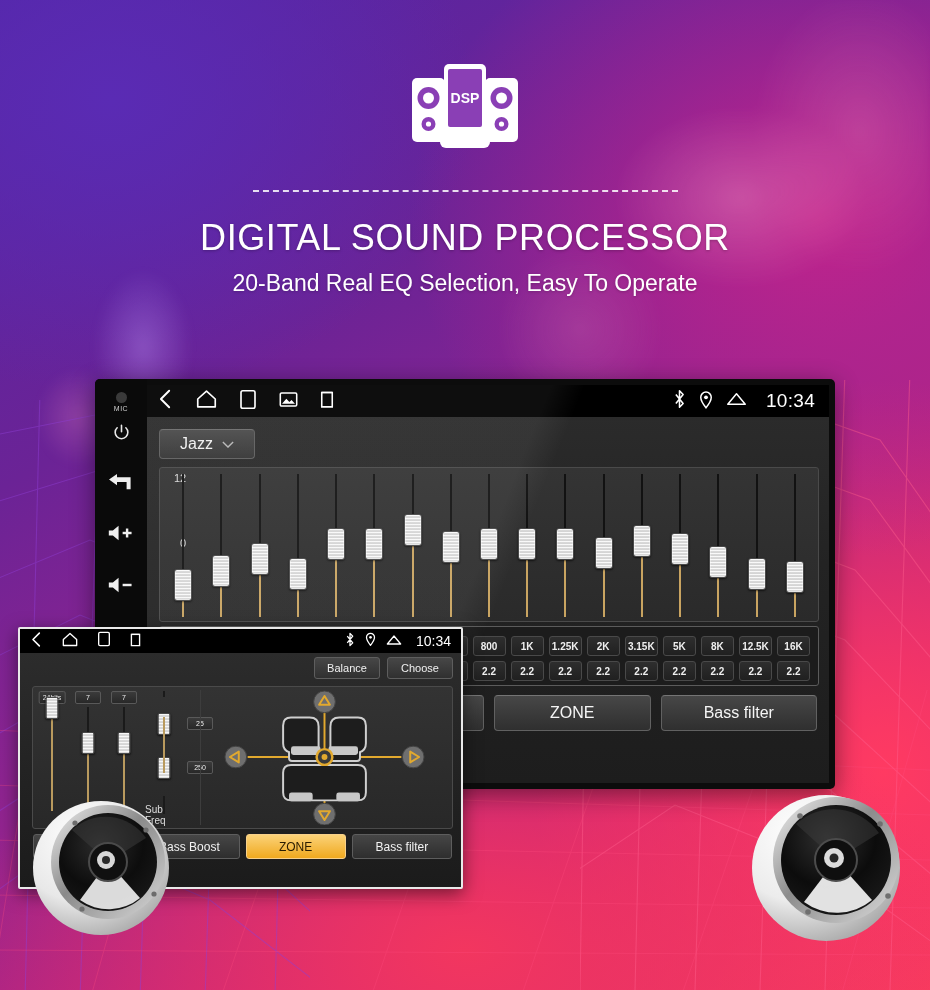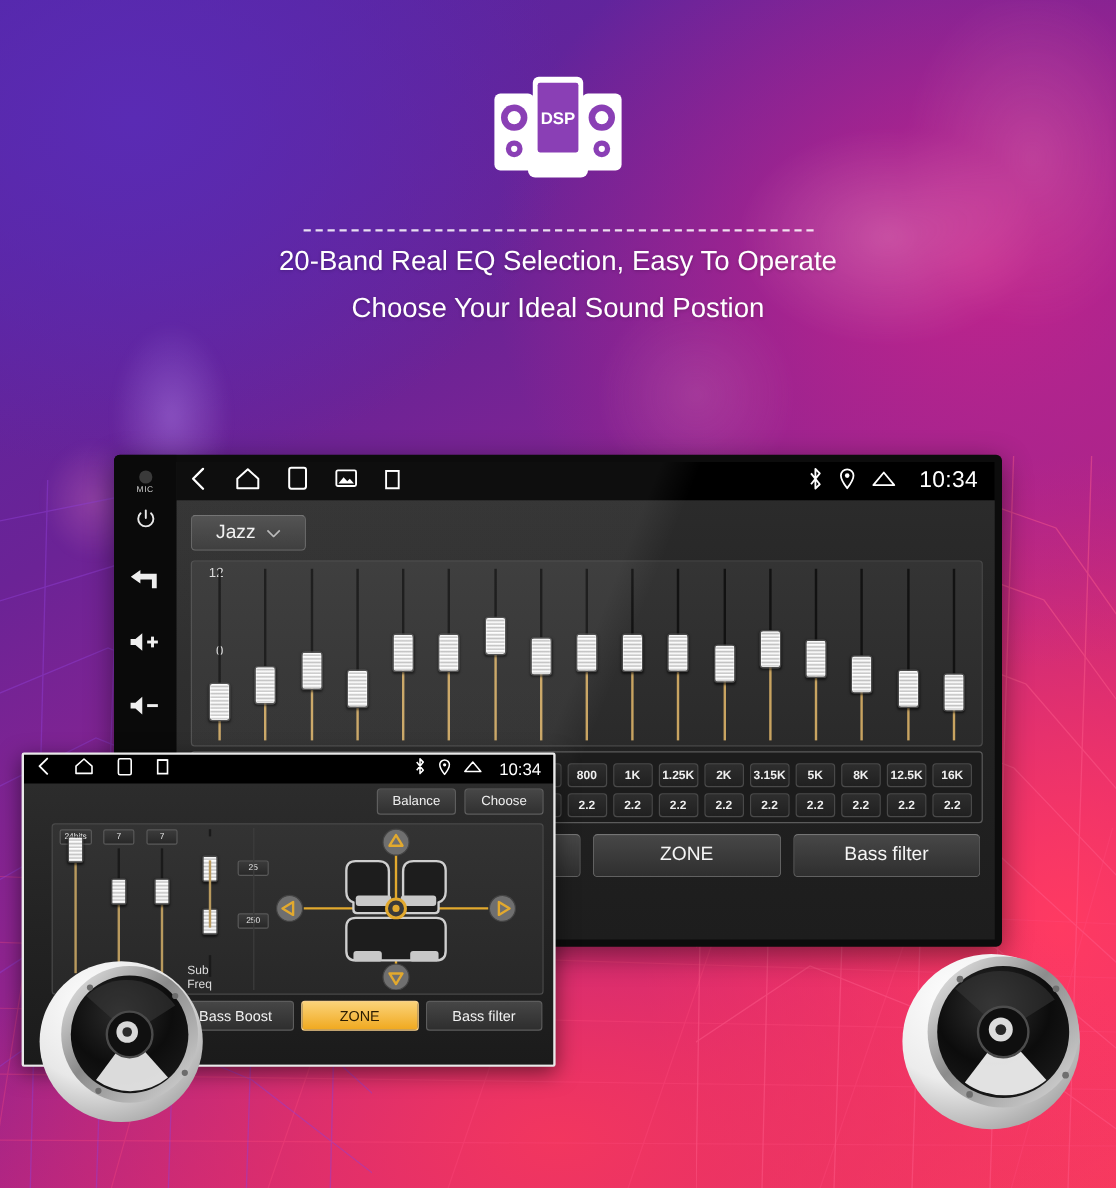--- a/index.html
+++ b/index.html
@@ -177,21 +177,21 @@
   .i-statusbar {
     height: 24px; background: #000; display: flex; align-items: center;
     padding: 0 10px 0 10px; color: #fff;
   }
   .i-sb-left { display: flex; align-items: center; gap: 19px; }
   .i-sb-right { margin-left: auto; display: flex; align-items: center; gap: 10px; }
   .i-time { font-size: 14px; margin-left: 4px; }
   .i-body {
     position: absolute; left: 0; right: 0; top: 24px; bottom: 0;
     background: linear-gradient(180deg,#2c2c2c 0%,#232323 50%,#1b1b1b 100%);
-    padding: 4px 8px 0 23px;
+    padding: 4px 8px 0 12px;
   }
   .i-toprow { display: flex; justify-content: flex-end; gap: 7px; height: 24px; }
   .i-topbtn {
     width: 66px; height: 22px; border-radius: 3px;
     background: linear-gradient(180deg,#474747,#303030);
     border: 1px solid #5e5e5e;
     color: #f0f0f0; font-size: 11px;
     display: flex; align-items: center; justify-content: center;
   }
   .i-panel {
@@ -333,22 +333,22 @@
       <circle cx="17.5" cy="36" r="5.5"></circle>
         <circle cx="90.5" cy="36" r="5.5"></circle>
       <circle cx="17.5" cy="62" r="2.6"></circle>
         <circle cx="90.5" cy="62" r="2.6"></circle>
       <rect x="48" y="4.2" width="12" height="2" rx="1"></rect>
       <rect x="49" y="65.5" width="10" height="2" rx="1"></rect>
       <text x="54" y="41" font-size="14" font-weight="bold" text-anchor="middle" font-family="Liberation Sans, sans-serif">DSP</text>
     </g>
   </svg>
   <div class="divider"></div>
+  <div class="headline">DIGITAL SOUND PROCESSOR</div>
   <div class="sub-line">20-Band Real EQ Selection, Easy To Operate</div>
-  <div class="sub-line">Choose Your Ideal Sound Postion</div>
 </div>
 
 <div id="tablet">
 
   <div class="bezel-left">
     <div class="mic-dot"></div>
     <div class="mic-label">MIC</div>
 
     <div class="bezel-btn pw">
       <svg width="19" height="19" viewBox="0 0 24 24" fill="none" stroke="#e8e8e8" stroke-width="2" stroke-linecap="round">

